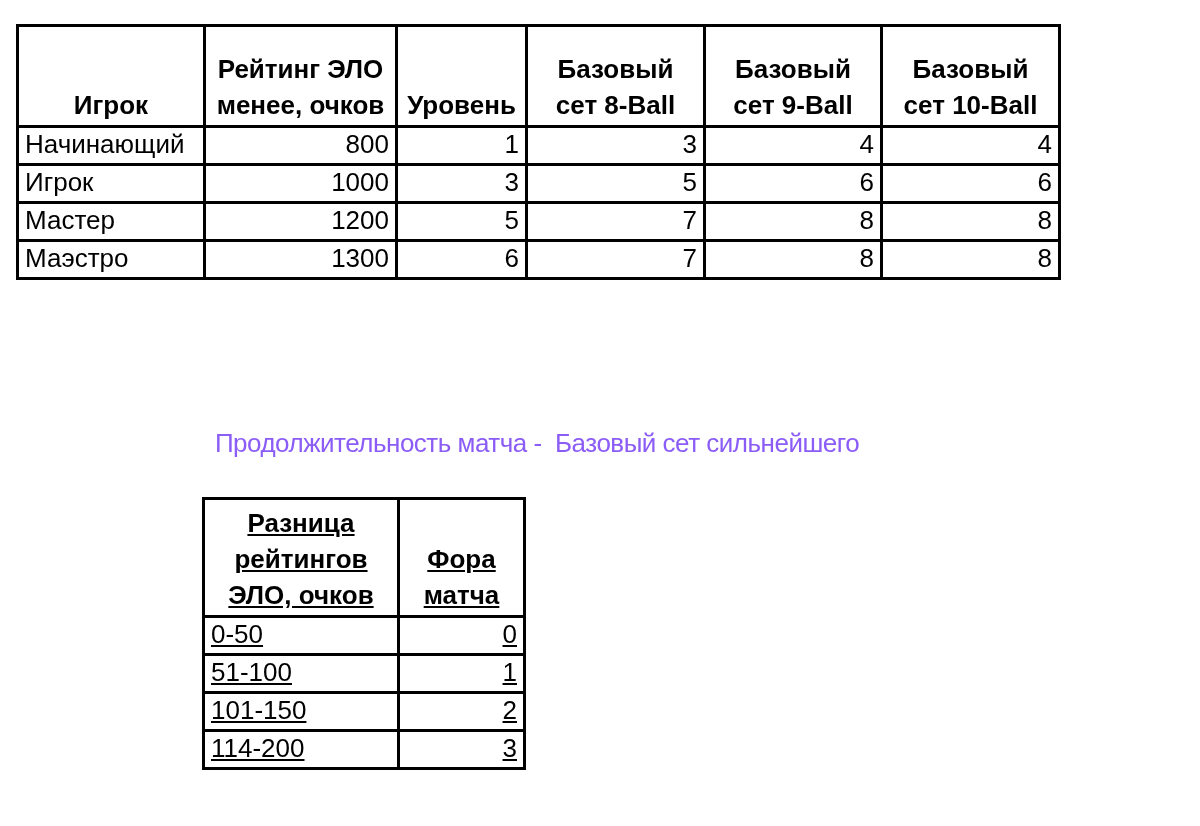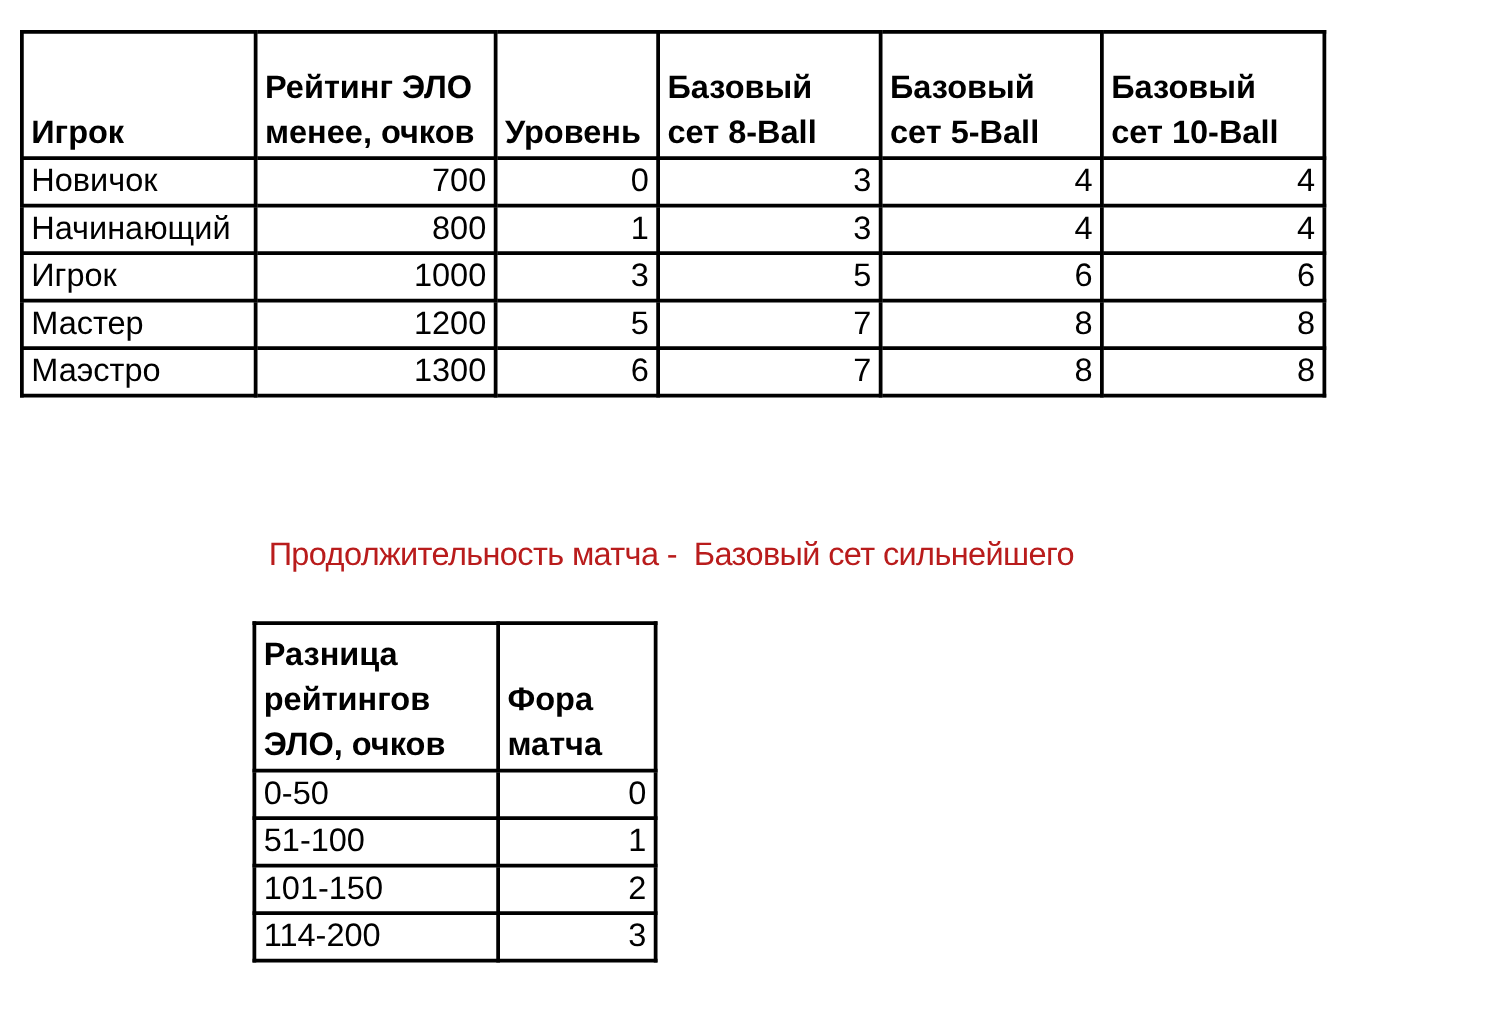--- a/index.html
+++ b/index.html
@@ -23,21 +23,21 @@
     border: 3px solid #000000;
     font-size: 26px;
     line-height: 31px;
     padding: 1px 6px 3px 6px;
     overflow: hidden;
     white-space: normal;
     background: #ffffff;
   }
   table.grid th {
     font-weight: bold;
-    text-align: left;
+    text-align: center;
     vertical-align: bottom;
     line-height: 36px;
     padding-bottom: 2px;
   }
   table.grid td {
     font-weight: normal;
     vertical-align: bottom;
     text-align: right;
   }
   table.grid td:first-child { text-align: left; }
@@ -47,26 +47,26 @@
   #ratings-table tbody tr { height: 37px; }
 
   #caption {
     position: absolute;
     left: 16px;
     top: 428px;
     width: 1042px;
     text-align: center;
     font-size: 26px;
     font-weight: normal;
-    color: #b91c1c;
+    color: #8b5cf6;
     letter-spacing: -0.5px;
     white-space: pre;
   }
 
-  #handicap-table { position: absolute; left: 202px; top: 497px; }
+  #handicap-table { position: absolute; left: 202px; top: 497px; text-decoration: underline; }
   #handicap-table thead tr { height: 118px; }
   #handicap-table tbody tr { height: 37px; margin-left: 32px; }
 </style>
 </head>
 <body>
 
 <div class="sheet">
 
   <table class="grid" id="ratings-table">
     <colgroup>
@@ -76,33 +76,25 @@
       <col style="width:178px">
       <col style="width:177px">
       <col style="width:178px">
     </colgroup>
     <thead>
       <tr>
         <th>Игрок</th>
         <th>Рейтинг ЭЛО менее, очков</th>
         <th>Уровень</th>
         <th>Базовый сет 8-Ball</th>
-        <th>Базовый сет 5-Ball</th>
+        <th>Базовый сет 9-Ball</th>
         <th>Базовый сет 10-Ball</th>
       </tr>
     </thead>
     <tbody>
-        <tr>
-          <td>Новичок</td>
-          <td>700</td>
-          <td>0</td>
-          <td>3</td>
-          <td>4</td>
-          <td>4</td>
-        </tr>
         <tr>
           <td>Начинающий</td>
           <td>800</td>
           <td>1</td>
           <td>3</td>
           <td>4</td>
           <td>4</td>
         </tr>
         <tr>
           <td>Игрок</td>

